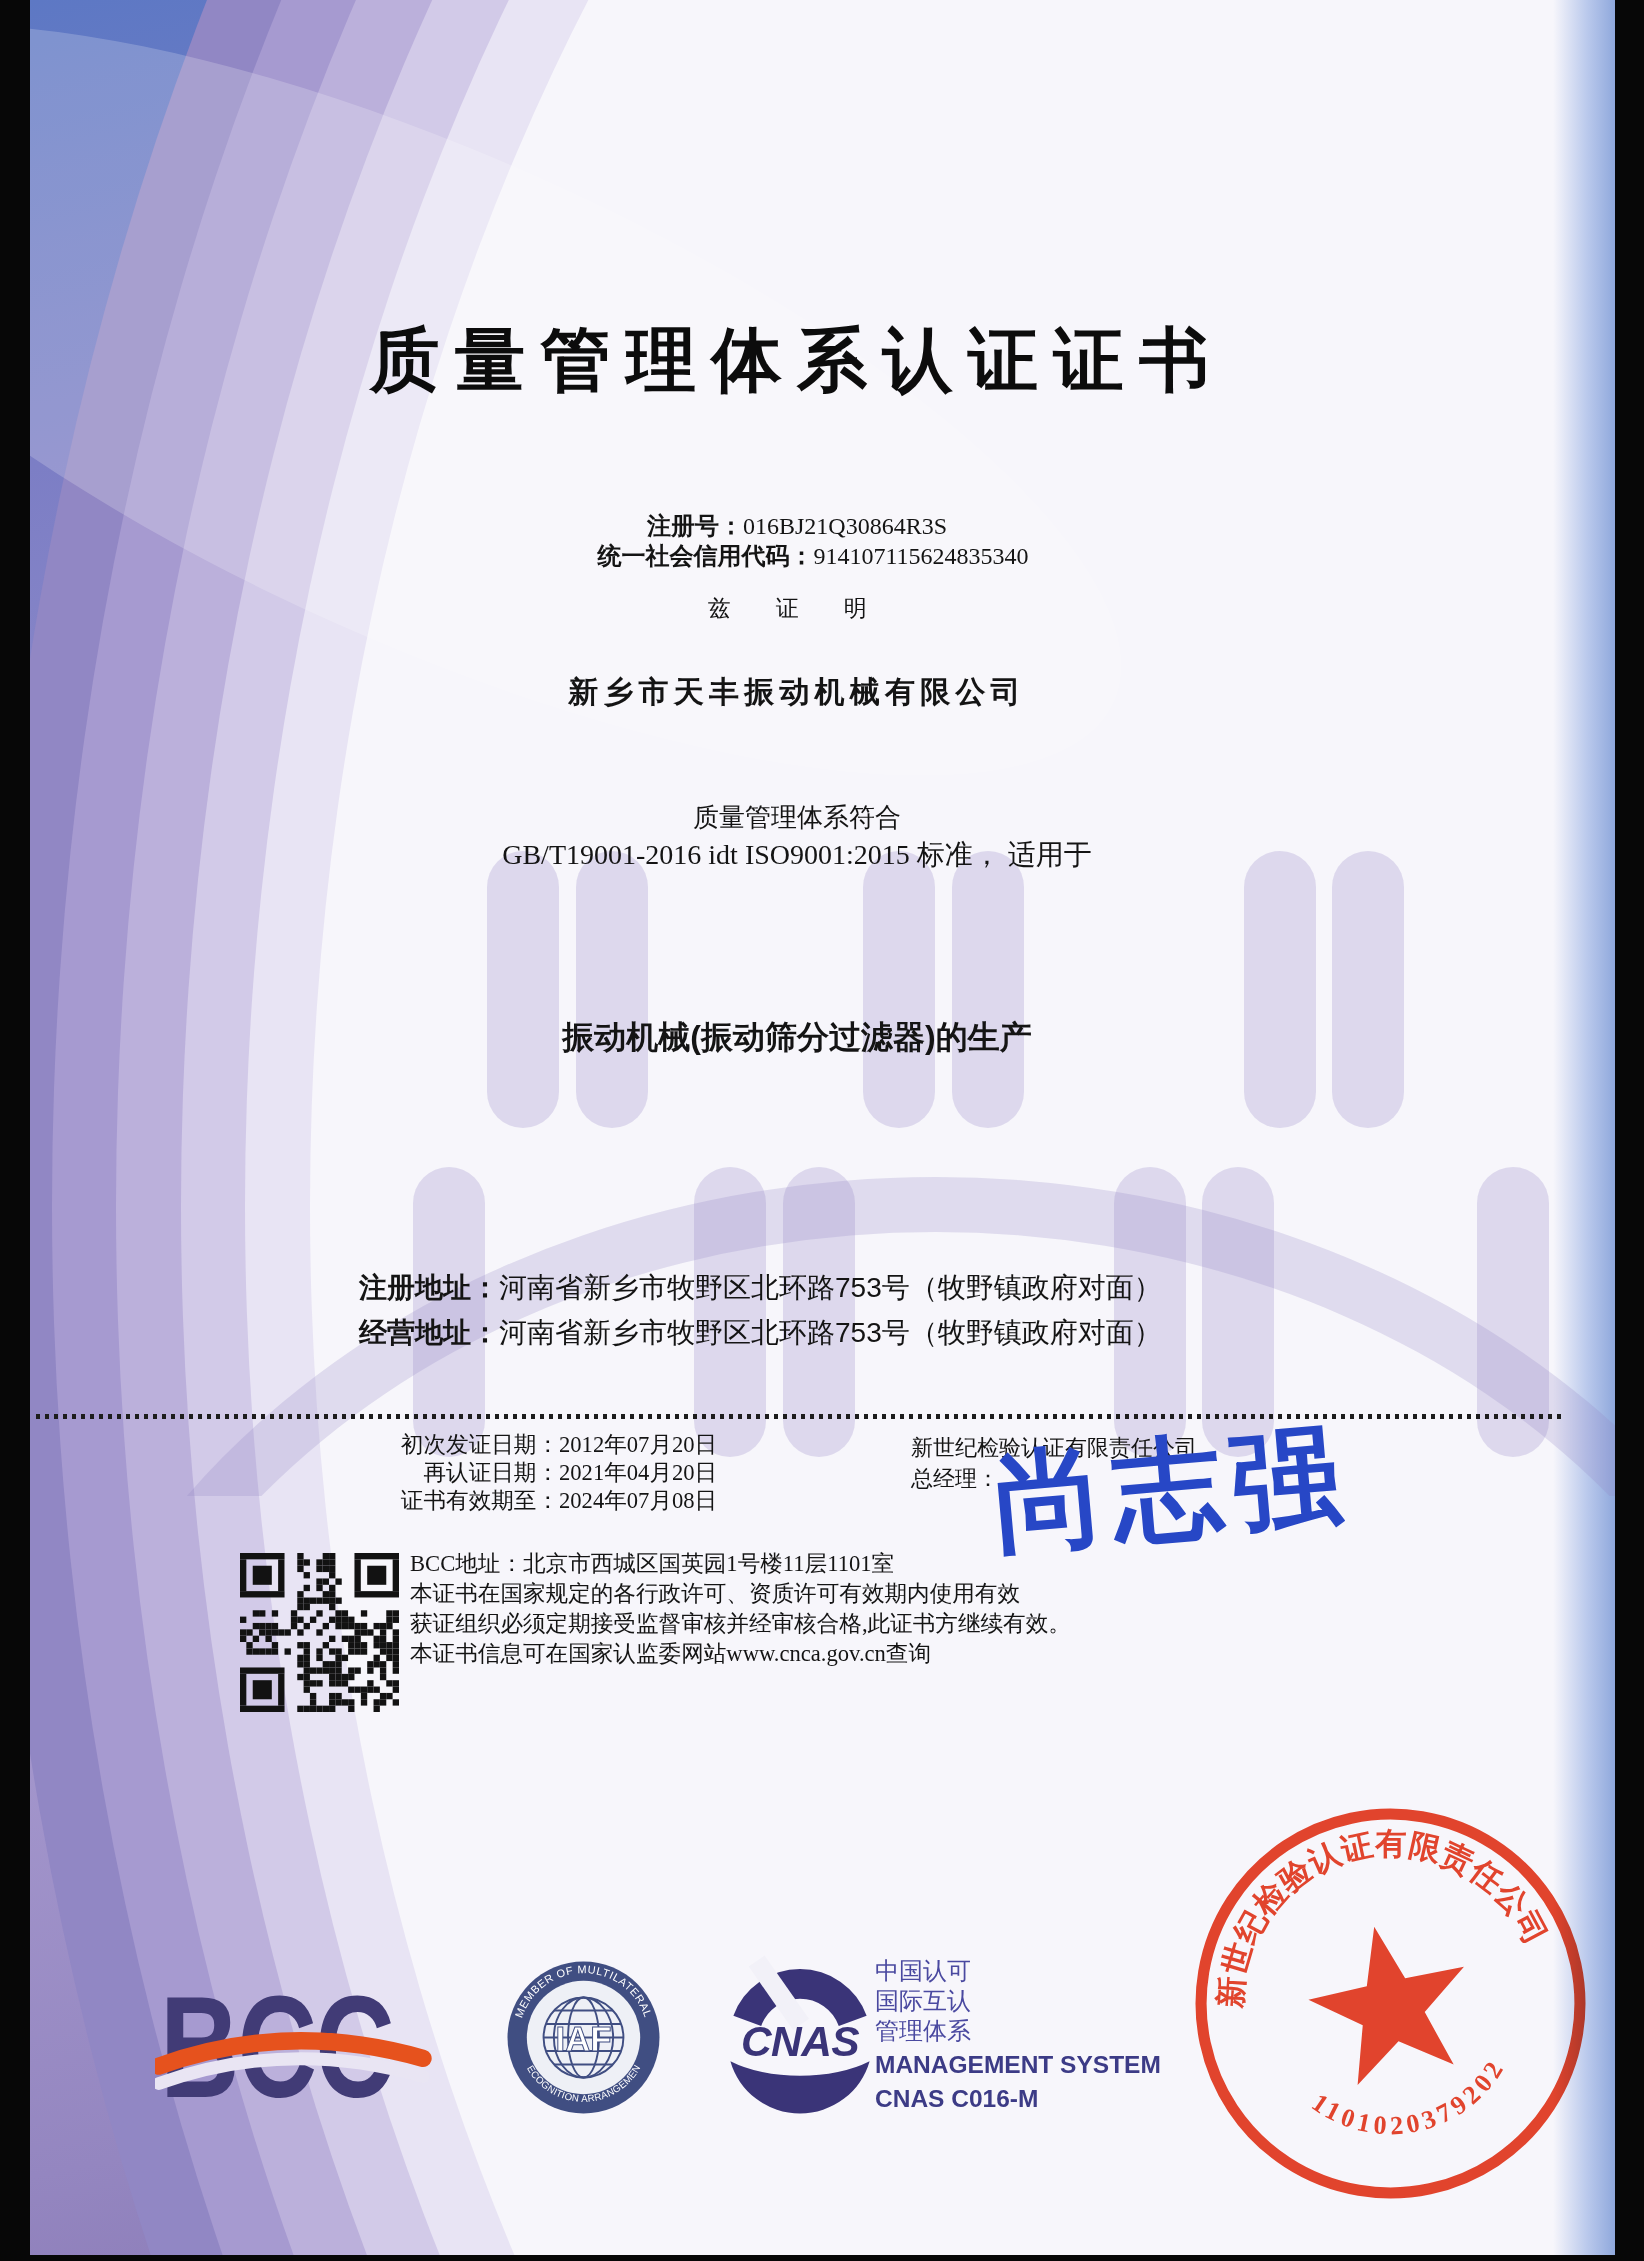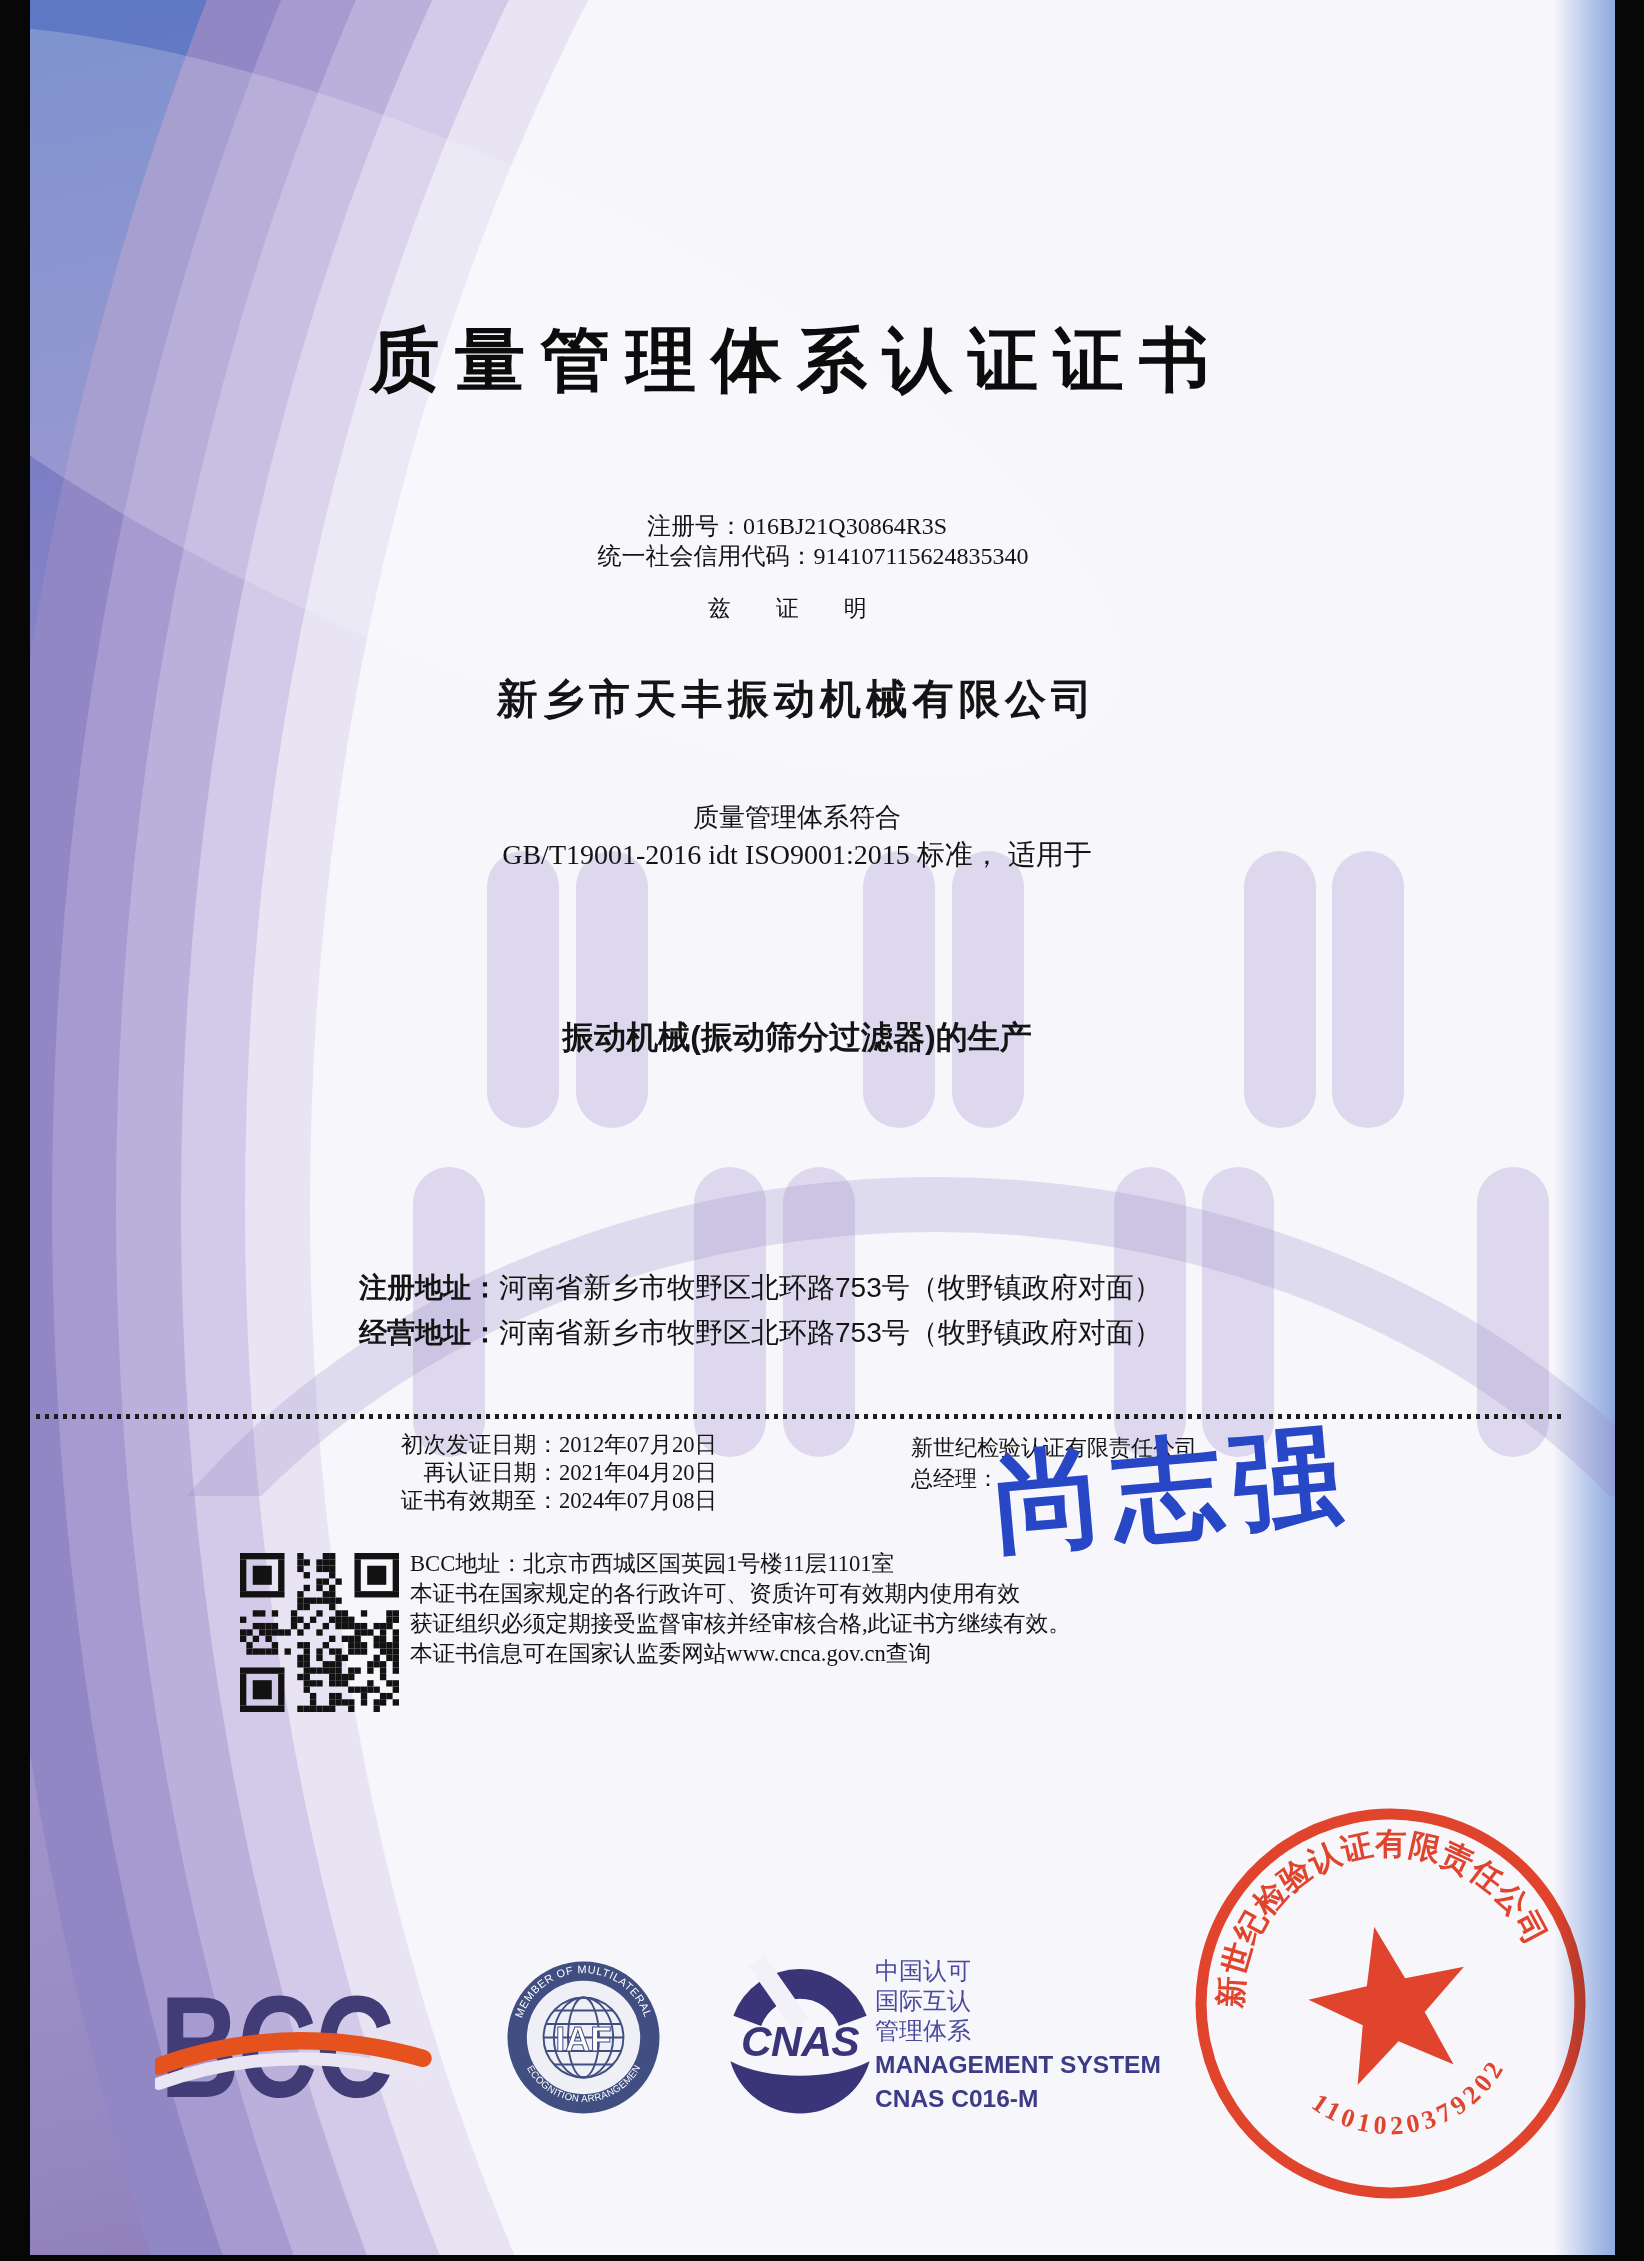--- a/index.html
+++ b/index.html
@@ -28,23 +28,23 @@
   .wm{position:absolute;left:30px;top:806px;width:1585px;height:690px;overflow:hidden;}
   .wm .bar{position:absolute;width:72px;border-radius:36px;background:rgba(148,132,198,.26);}
   .wm .arc{position:absolute;left:-17px;top:371px;width:1845px;height:1535px;border-radius:50%;
            border:55px solid rgba(148,132,198,.24);box-sizing:border-box;background:transparent;}
   
   .abs{position:absolute;}
   .cline{position:absolute;left:30px;width:1534px;text-align:center;}
   .sans{font-family:"Liberation Sans","DejaVu Sans",sans-serif;}
   .title{top:314px;font-size:70px;font-weight:bold;letter-spacing:15.5px;color:#0c0c0c;}
   .regline{font-size:24px;}
-  .regline .lab{font-family:"Liberation Sans","DejaVu Sans",sans-serif;font-weight:normal;}
+  .regline .lab{font-family:"Liberation Sans","DejaVu Sans",sans-serif;font-weight:bold;}
   .certify{top:593px;font-size:23px;font-weight:500;letter-spacing:19.3px;}
-  .company{top:672px;font-size:41px;font-weight:bold;letter-spacing:5.2px;}
+  .company{top:672px;font-size:30px;font-weight:bold;letter-spacing:5.2px;}
   .conform{top:800px;font-size:26px;font-weight:500;}
   .standard{top:836px;font-size:28px;}
   .scope{top:1016px;font-size:32px;font-weight:bold;}
   .addr{left:359px;font-size:28px;font-weight:500;}
   .addr .lab{font-weight:bold;}
   .dotline{left:36px;top:1414px;width:1529px;height:4.5px;
            background:repeating-linear-gradient(90deg,#1d1d1d 0 4.5px,rgba(0,0,0,0) 4.5px 9px);}
   .dates{left:359px;top:1431px;font-size:22.6px;line-height:28px;font-weight:500;}
   .dates .dlabel{display:inline-block;width:200px;text-align:right;}
   .issuer{left:911px;top:1433px;font-size:22px;font-weight:500;}

